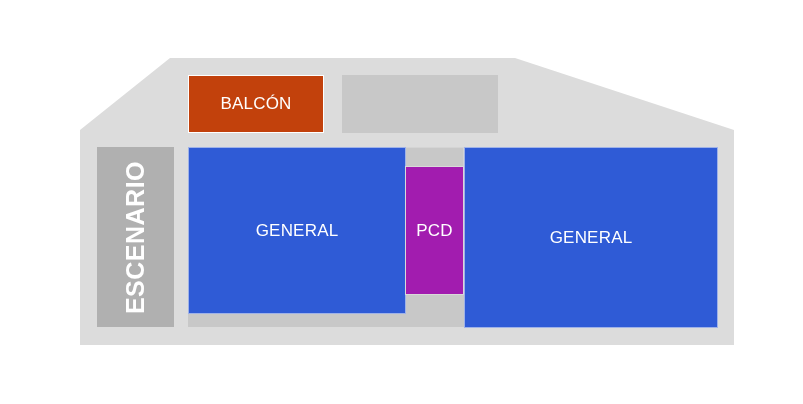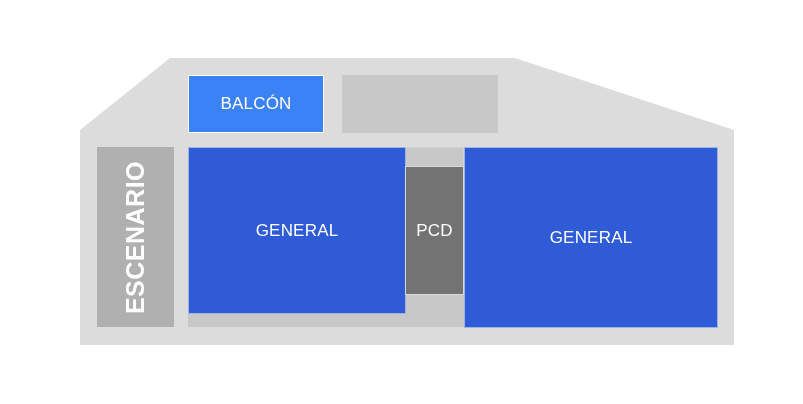--- a/index.html
+++ b/index.html
@@ -11,21 +11,21 @@
     .venue-map { position: absolute; left: 0; top: 0; width: 803px; height: 404px; }
     .venue-outline { position: absolute; left: 0; top: 0; }
     .zone {
       position: absolute; box-sizing: border-box;
       display: flex; align-items: center; justify-content: center;
       color: #ffffff; font-size: 17px; letter-spacing: 0.2px;
     }
     .zone-label { pointer-events: none; }
     .balcony {
       left: 188px; top: 75px; width: 136px; height: 58px;
-      background: #3b82f6; border: 1px solid #ffffff; align-items: center;
+      background: #c2410c; border: 1px solid #ffffff; align-items: center;
     }
     .balcony-ext {
       left: 342px; top: 75px; width: 156px; height: 58px;
       background: #c8c8c8;
     }
     .stage {
       left: 97px; top: 147px; width: 77px; height: 180px;
       background: #b0b0b0;
     }
     .stage .zone-label {
@@ -39,21 +39,21 @@
     .strip-bottom {
       left: 188px; top: 294px; width: 276px; height: 33px;
       background: #c8c8c8;
     }
     .general-left {
       left: 188px; top: 147px; width: 218px; height: 167px;
       background: #2f5bd6; border: 1px solid #9fb2e8;
     }
     .pcd {
       left: 405px; top: 166px; width: 59px; height: 129px;
-      background: #737373; border: 1px solid #d9d9d9;
+      background: #a21caf; border: 1px solid #d9d9d9;
     }
     .general-right {
       left: 464px; top: 147px; width: 254px; height: 181px;
       background: #2f5bd6; border: 1px solid #9fb2e8;
     }
   </style>
 </head>
 <body>
 
 <div class="venue-map">

